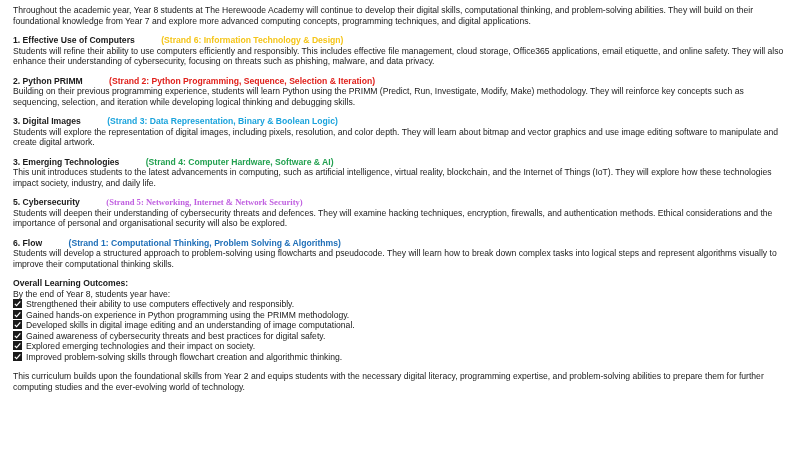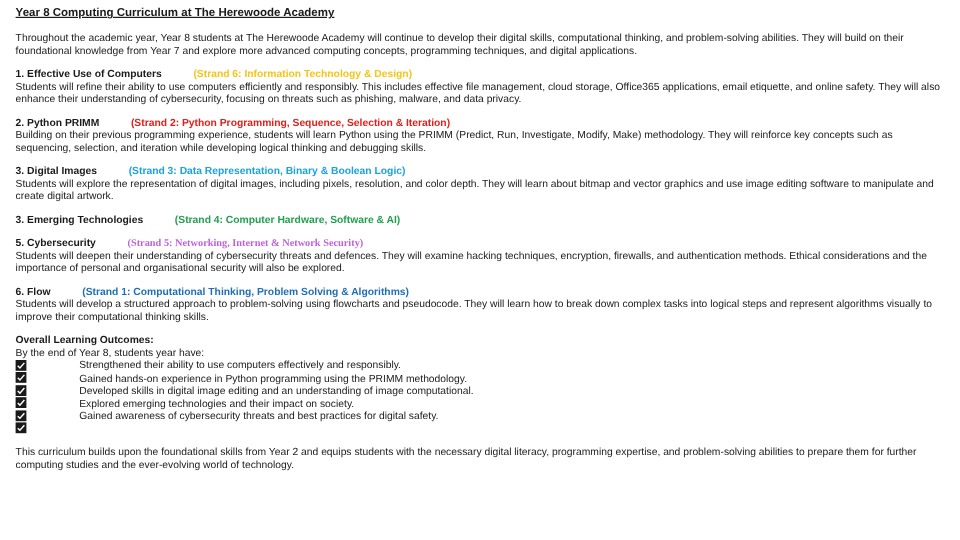--- a/index.html
+++ b/index.html
@@ -46,23 +46,21 @@
     .outcomes-head {
       font-weight: bold;
     }
     .outcomes-list {
       list-style: none;
       margin: 0;
       padding: 0;
     }
     .outcomes-list li {
       display: flex;
-      align-items: center;
       height: 10.5px;
-      gap: 40px;
     }
     .check {
       display: inline-block;
       width: 9px;
       height: 9px;
       background: #1a1a1a;
       margin-right: 4px;
       position: relative;
       flex: 0 0 auto;
     }
@@ -74,21 +72,20 @@
       height: 9px;
     }
     .outcomes {
       margin-bottom: 9px;
     }
   </style>
 </head>
 <body>
 
 <div class="doc">
-  <div class="title">Year 8 Computing Curriculum at The Herewoode Academy</div>
 
   <p class="intro">Throughout the academic year, Year 8 students at The Herewoode Academy will continue to develop their digital skills, computational thinking, and problem-solving abilities. They will build on their foundational knowledge from Year 7 and explore more advanced computing concepts, programming techniques, and digital applications.</p>
 
   <div class="section">
     <p>
       <span class="sec-head">1. Effective Use of Computers</span>
       <span class="strand" style="color: rgb(245, 197, 24);">(Strand 6: Information Technology &amp; Design)</span>
     </p>
     <p>Students will refine their ability to use computers efficiently and responsibly. This includes effective file management, cloud storage, Office365 applications, email etiquette, and online safety. They will also enhance their understanding of cybersecurity, focusing on threats such as phishing, malware, and data privacy.</p>
   </div>
@@ -107,20 +104,21 @@
       <span class="strand" style="color: rgb(26, 163, 220);">(Strand 3: Data Representation, Binary &amp; Boolean Logic)</span>
     </p>
     <p>Students will explore the representation of digital images, including pixels, resolution, and color depth. They will learn about bitmap and vector graphics and use image editing software to manipulate and create digital artwork.</p>
   </div>
 
   <div class="section">
     <p>
       <span class="sec-head">3. Emerging Technologies</span>
       <span class="strand" style="color: rgb(34, 160, 80);">(Strand 4: Computer Hardware, Software &amp; AI)</span>
     </p>
+    <p>This unit introduces students to the latest advancements in computing, such as artificial intelligence, virtual reality, blockchain, and the Internet of Things (IoT). They will explore how these technologies impact society, industry, and daily life.</p>
   </div>
 
   <div class="section">
     <p>
       <span class="sec-head">5. Cybersecurity</span>
       <span class="strand" style="color: rgb(192, 96, 224); font-family: Liberation Serif, serif;">(Strand 5: Networking, Internet &amp; Network Security)</span>
     </p>
     <p>Students will deepen their understanding of cybersecurity threats and defences. They will examine hacking techniques, encryption, firewalls, and authentication methods. Ethical considerations and the importance of personal and organisational security will also be explored.</p>
   </div>
 
@@ -159,34 +157,35 @@
             </svg>
           </span>
         <span>Developed skills in digital image editing and an understanding of image computational.</span>
       </li>
       <li>
         <span class="check">
             <svg viewBox="0 0 9 9">
               <path d="M1.8 4.8 L3.6 6.6 L7.3 2.4" stroke="#fff" stroke-width="1.2" fill="none"></path>
             </svg>
           </span>
+        <span>Gained awareness of cybersecurity threats and best practices for digital safety.</span>
+      </li>
+      <li>
+        <span class="check">
+            <svg viewBox="0 0 9 9">
+              <path d="M1.8 4.8 L3.6 6.6 L7.3 2.4" stroke="#fff" stroke-width="1.2" fill="none"></path>
+            </svg>
+          </span>
         <span>Explored emerging technologies and their impact on society.</span>
       </li>
       <li>
         <span class="check">
             <svg viewBox="0 0 9 9">
               <path d="M1.8 4.8 L3.6 6.6 L7.3 2.4" stroke="#fff" stroke-width="1.2" fill="none"></path>
             </svg>
           </span>
-        <span>Gained awareness of cybersecurity threats and best practices for digital safety.</span>
-      </li>
-      <li>
-        <span class="check">
-            <svg viewBox="0 0 9 9">
-              <path d="M1.8 4.8 L3.6 6.6 L7.3 2.4" stroke="#fff" stroke-width="1.2" fill="none"></path>
-            </svg>
-          </span>
+        <span>Improved problem-solving skills through flowchart creation and algorithmic thinking.</span>
       </li>
     </ul>
   </div>
 
   <p>This curriculum builds upon the foundational skills from Year 2 and equips students with the necessary digital literacy, programming expertise, and problem-solving abilities to prepare them for further computing studies and the ever-evolving world of technology.</p>
 </div>
 
 </body></html>

